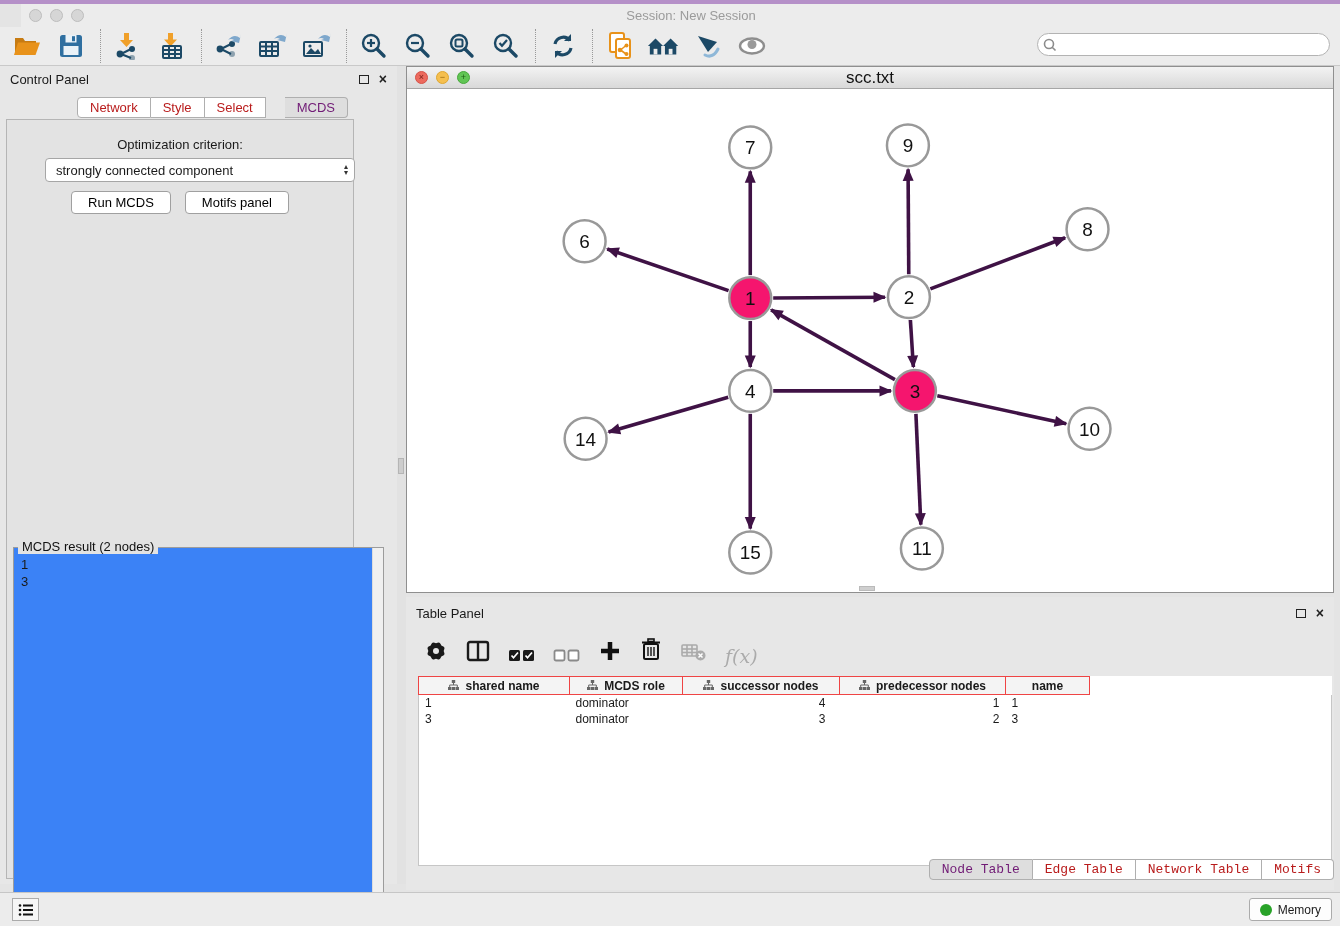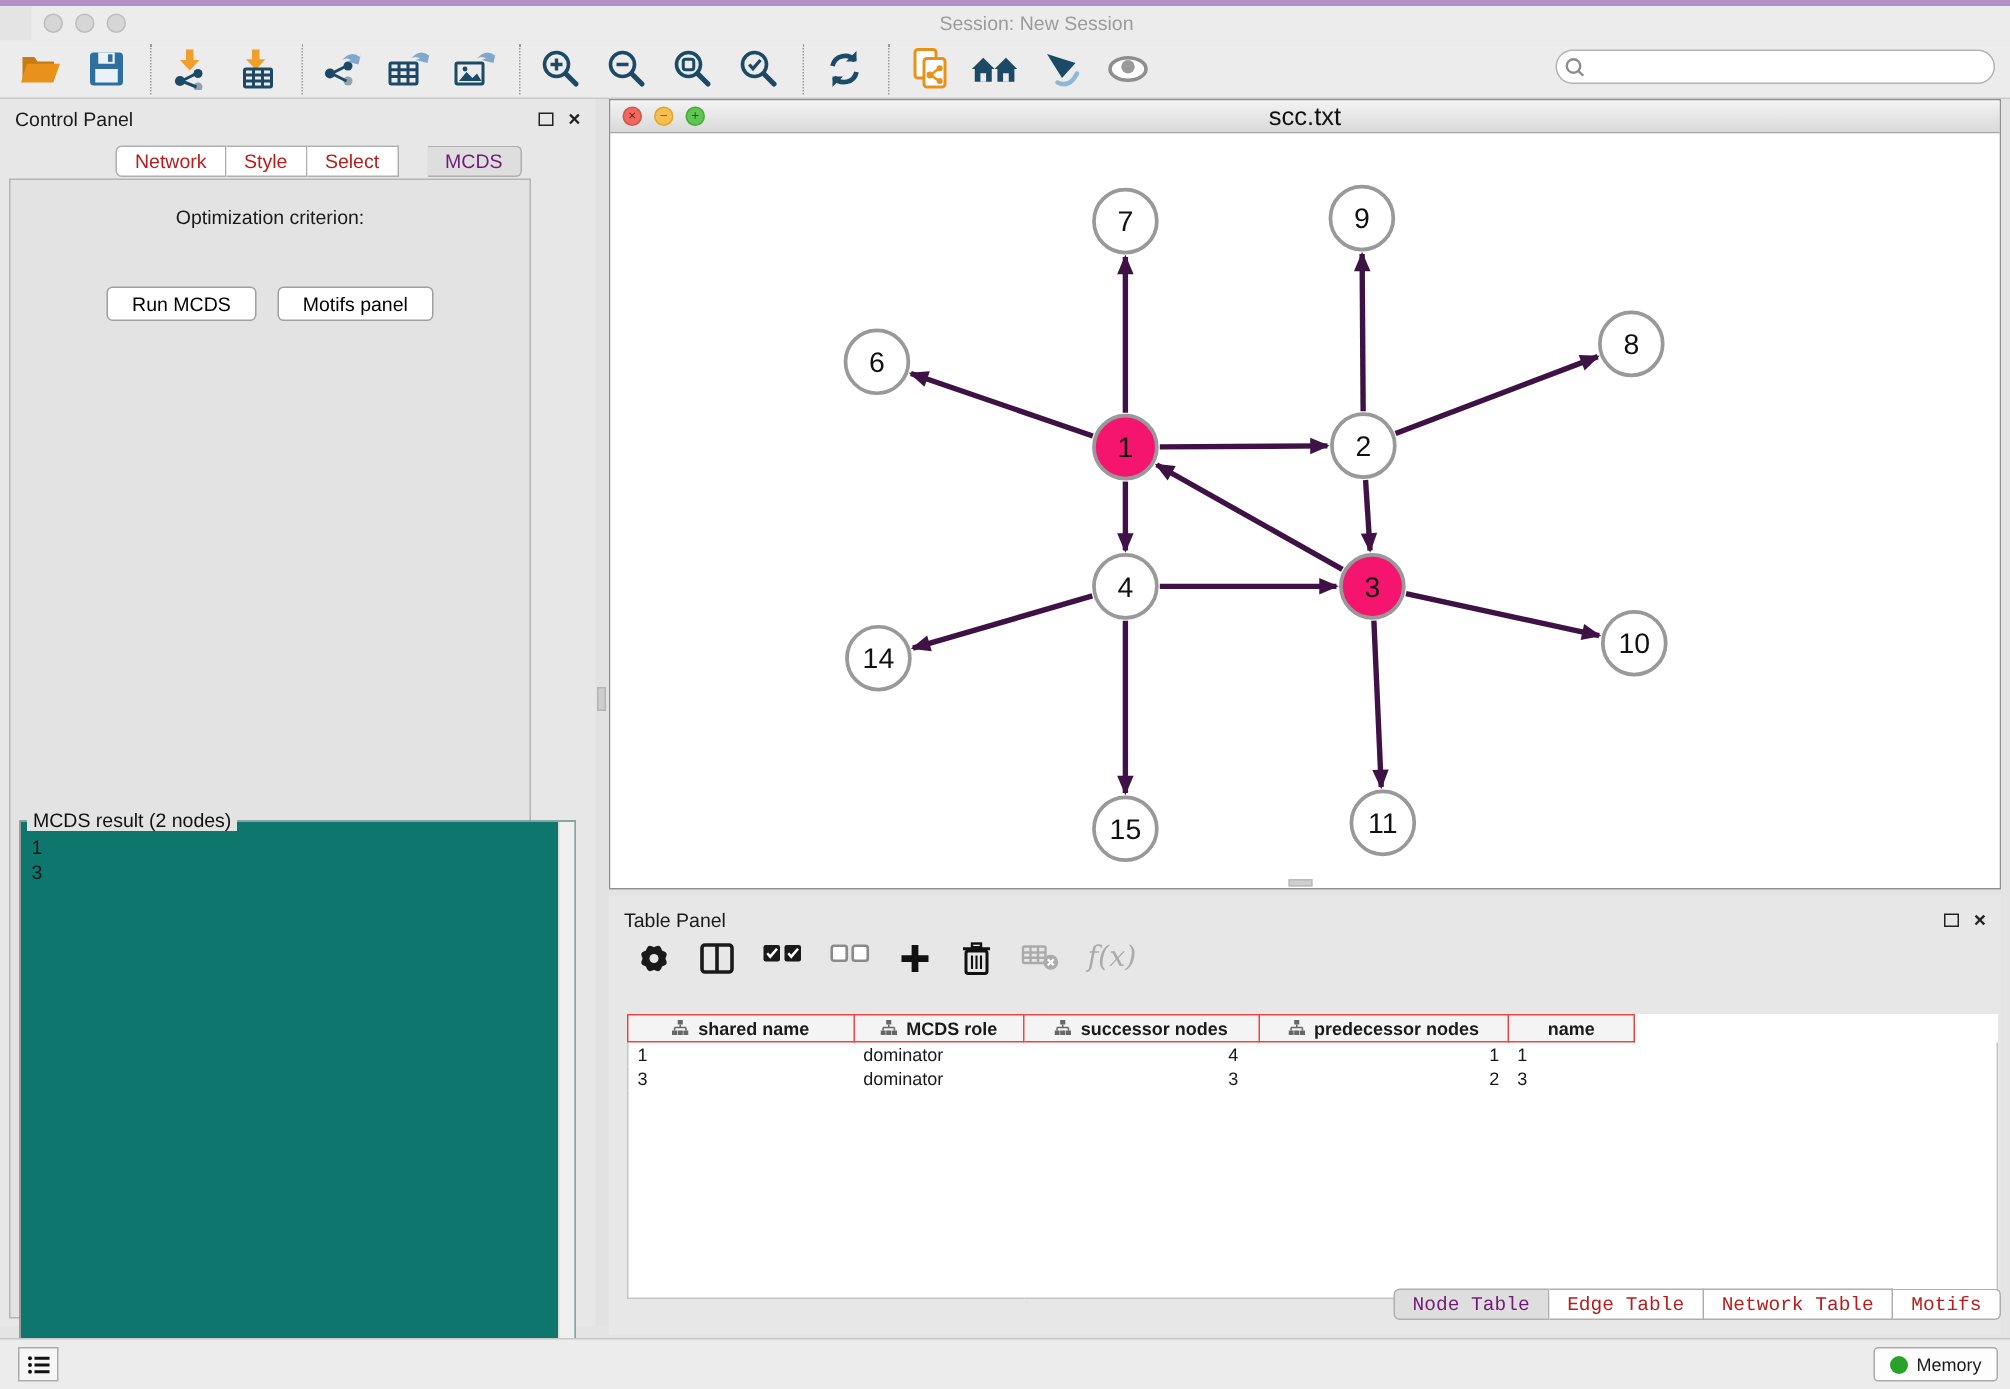--- a/index.html
+++ b/index.html
@@ -33,41 +33,41 @@
   .seg.active { background: #DEDEDE; color: #701a75; margin-left: 19px; }
   .cp-tabs { position: absolute; left: 77px; top: 31px; }
 
   .cp-content { position: absolute; left: 6px; top: 53px; width: 348px; height: 760px; background: #E3E3E3; border: 1px solid #B5B5B5; }
   .opt-label { text-align: center; margin-top: 17px; font-size: 13px; }
   .combo { position: absolute; left: 38px; top: 38px; width: 310px; height: 24px; background: #fff; border: 1px solid #A6A6A6; border-radius: 4px; display: flex; align-items: center; font-size: 13px; padding-left: 10px; }
   .combo .stepper { margin-left: auto; margin-right: 6px; display: flex; flex-direction: column; line-height: 6px; font-size: 8px; color: #333; }
   .btn-row { position: absolute; top: 71px; left: 0; width: 100%; display: flex; justify-content: center; gap: 14px; }
   .push-btn { background: #fff; border: 1px solid #A0A0A0; border-radius: 4px; height: 23px; padding: 0 16px; font-size: 13px; display: inline-flex; align-items: center; cursor: default; }
 
-  .result-box { position: absolute; left: 6px; top: 427px; width: 371px; height: 377px; background: #0f766e; border: 1px solid #9c9c9c; }
+  .result-box { position: absolute; left: 6px; top: 427px; width: 371px; height: 377px; background: #3b82f6; border: 1px solid #9c9c9c; }
   .result-label { position: absolute; top: -9px; left: 4px; background: #E3E3E3; padding: 0 4px; font-size: 13px; color: #111; }
   .result-lines { padding: 8px 0 0 7px; font-size: 13px; line-height: 17px; }
   .result-scroll { position: absolute; right: 0; top: 0; bottom: 0; width: 11px; background: #F0F0F0; border-left: 1px solid #DCDCDC; }
 
   .divider { position: absolute; left: 397px; top: 66px; width: 9px; height: 818px; background: #E2E2E2; }
   .divider-handle { position: absolute; left: 1px; top: 392px; width: 6px; height: 16px; background: #CDCDCD; border: 1px solid #B5B5B5; }
 
   
   .net-window { position: absolute; left: 406px; top: 66px; width: 928px; height: 527px; border: 1px solid #8F8F8F; background: #fff; }
   .net-titlebar { height: 22px; background: linear-gradient(#F3F3F3, #D9D9D9); border-bottom: 1px solid #A6A6A6; display: flex; align-items: center; position: relative; }
   .traffic.red { background: #EC6A5E; border: 1px solid #D65248; color: #7A201A; }
   .traffic.yellow { background: #F5BF4F; border: 1px solid #DFA730; color: #8F5F0A; }
   .traffic.green { background: #61C554; border: 1px solid #47A83B; color: #1D5E14; }
   .net-title { position: absolute; left: 0; right: 0; text-align: center; font-size: 17px; color: #111; }
   .net-canvas { position: relative; width: 926px; height: 503px; background: #fff; }
   .net-hscroll { position: absolute; left: 452px; bottom: 1px; width: 16px; height: 5px; background: #CFCFCF; border: 1px solid #BABABA; }
 
   
   .table-panel { position: absolute; left: 406px; top: 597px; width: 928px; height: 293px; background: #E7E7E7; }
-  .tp-toolbar { position: absolute; left: 18px; top: 30px; height: 40px; display: flex; align-items: flex-start; gap: 17px; }
+  .tp-toolbar { position: absolute; left: 18px; top: 30px; height: 40px; display: flex; align-items: flex-end; gap: 17px; }
   .fx { font-family: "DejaVu Serif", serif; font-style: italic; font-size: 19px; color: #ABABAB; }
   .node-table { position: absolute; left: 12px; top: 79px; width: 914px; height: 175px; background: #fff; border: 1px solid #C6C6C6; border-collapse: collapse; table-layout: fixed; font-size: 12px; }
   .node-table th { background: #F4F4F4; border: 1px solid #ef4444; font-weight: bold; height: 18px; padding: 0; }
   .node-table th .hcell { display: flex; align-items: center; justify-content: center; gap: 6px; }
   .node-table td { height: 16px; padding: 0 6px; vertical-align: middle; }
   .node-table td.num-r { text-align: right; }
   .tp-tabs-row { position: absolute; left: 0; bottom: 10px; width: 100%; display: flex; justify-content: flex-end; font-family: Liberation Mono, monospace; }
 
   
   .statusbar { position: absolute; left: 0; top: 892px; width: 1340px; height: 34px; background: #ECECEC; border-top: 1px solid #C6C6C6; }
@@ -252,20 +252,27 @@
     <span class="close-glyph">×</span>
   </div>
   <div class="segmented cp-tabs">
     <span class="seg">Network</span>
     <span class="seg">Style</span>
     <span class="seg">Select</span>
     <span class="seg active">MCDS</span>
   </div>
   <div class="cp-content">
     <div class="opt-label">Optimization criterion:</div>
+    <div class="combo">
+      <span>strongly connected component</span>
+      <span class="stepper">
+          <span>▴</span>
+          <span>▾</span>
+        </span>
+    </div>
     <div class="btn-row">
       <button class="push-btn">Run MCDS</button>
       <button class="push-btn">Motifs panel</button>
     </div>
     <div class="result-box">
       <span class="result-label">MCDS result (2 nodes)</span>
       <div class="result-lines">
         <div>1</div>
         <div>3</div>
       </div>

